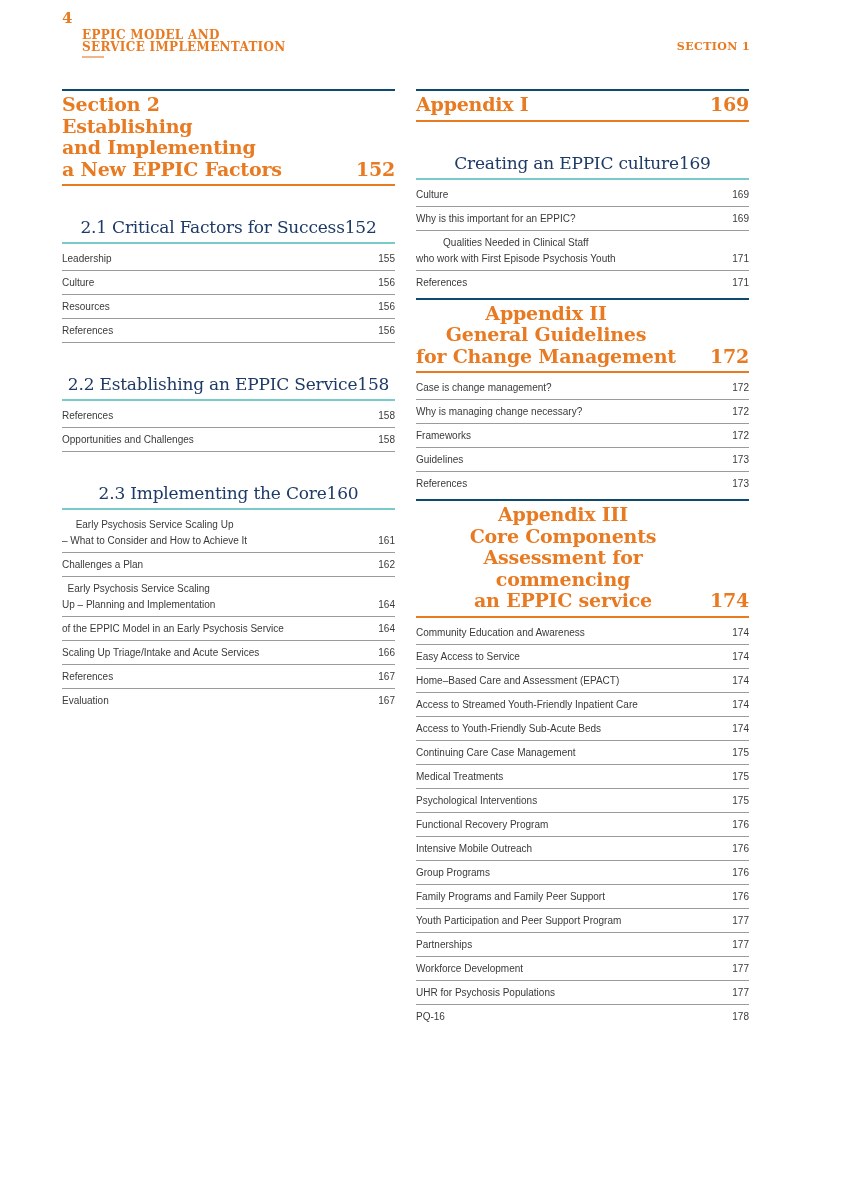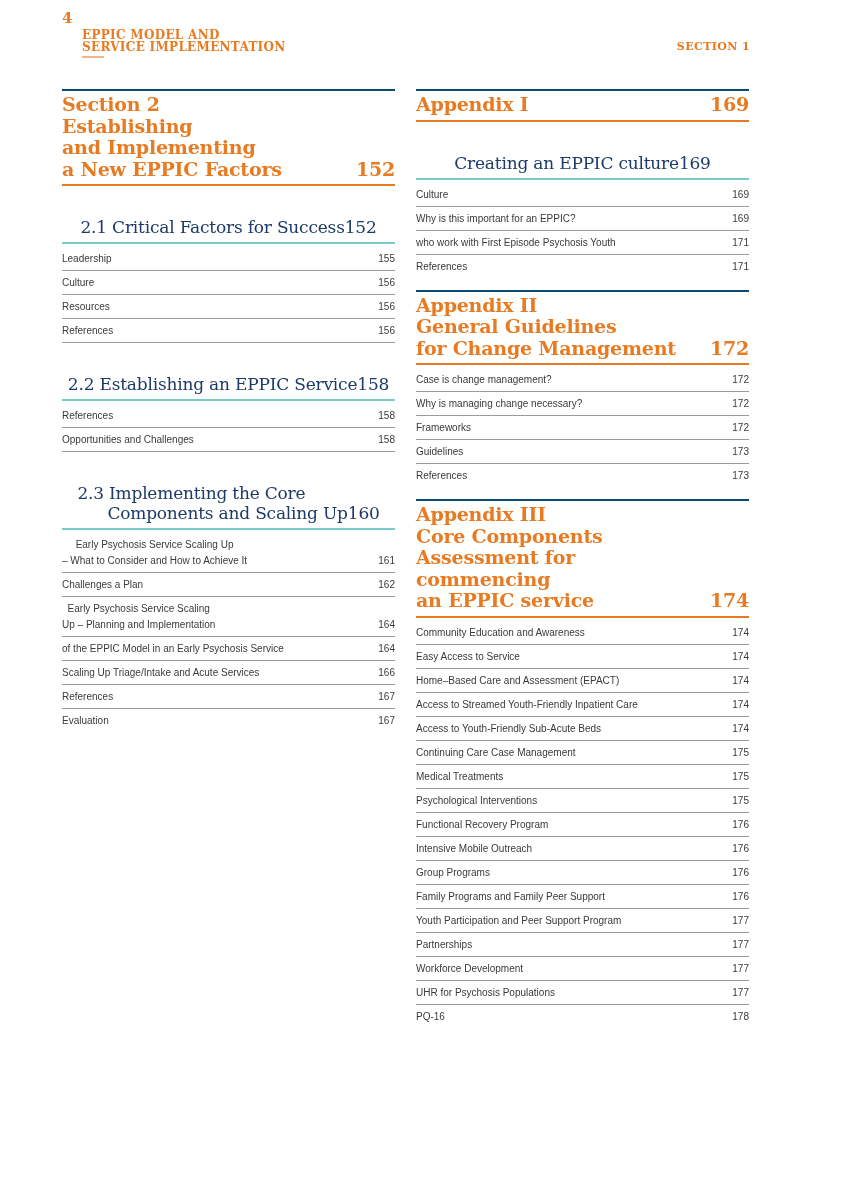--- a/index.html
+++ b/index.html
@@ -37,21 +37,21 @@
   
   .block-major{
     border-top:2px solid #0c4a6e;
     border-bottom:2px solid #E87A22;
     padding:3px 0 4px 0;
     color:#E87A22;
     font-family:"DejaVu Serif",serif;font-weight:bold;
     font-size:19px;line-height:21.5px;letter-spacing:-0.2px;
     display:flex;justify-content:space-between;align-items:flex-end;
   }
-  .blocks-items + .block-major{margin-top:12px;}
+  .blocks-items + .block-major{margin-top:4px;text-align:center;}
   .h-page-major{font-size:19px;line-height:21.5px;white-space:nowrap;}
   
   .block-sub{
     margin-top:31px;
     border-bottom:2px solid #79CBCA;
     padding-bottom:5px;
     color:#1E3A66;
     font-family:"DejaVu Serif",serif;font-weight:normal;
     font-size:17px;line-height:20px;letter-spacing:-0.2px;
     display:flex;justify-content:center;align-items:flex-end;
@@ -146,21 +146,20 @@
           <div class="toc-item">
             <div class="item-lines">
               <div class="item-line">Opportunities and Challenges</div>
             </div>
             <span class="item-page">158</span>
           </div>
         </div>
         <div class="block-sub">
           <div class="h-lines">
             <div class="h-line">2.3 Implementing the Core</div>
-            <div class="h-line indent">Components and Scaling Up</div>
           </div>
           <span class="h-page-sub">160</span>
         </div>
         <div class="blocks-items">
           <div class="toc-item">
             <div class="item-lines">
               <div class="item-line">Early Psychosis Service Scaling Up</div>
               <div class="item-line">– What to Consider and How to Achieve It</div>
             </div>
             <span class="item-page">161</span>
@@ -225,20 +224,21 @@
             <span class="item-page">169</span>
           </div>
           <div class="toc-item">
             <div class="item-lines">
               <div class="item-line">Why is this important for an EPPIC?</div>
             </div>
             <span class="item-page">169</span>
           </div>
           <div class="toc-item">
             <div class="item-lines">
+              <div class="item-line">Qualities Needed in Clinical Staff</div>
               <div class="item-line">who work with First Episode Psychosis Youth</div>
             </div>
             <span class="item-page">171</span>
           </div>
           <div class="toc-item no-rule">
             <div class="item-lines">
               <div class="item-line">References</div>
             </div>
             <span class="item-page">171</span>
           </div>

